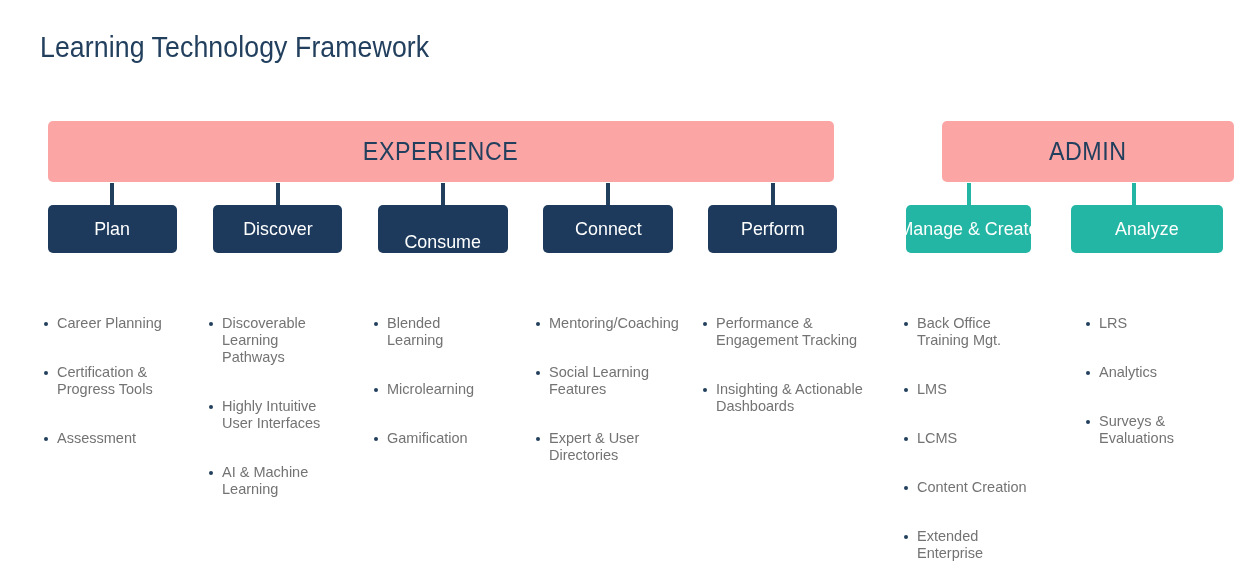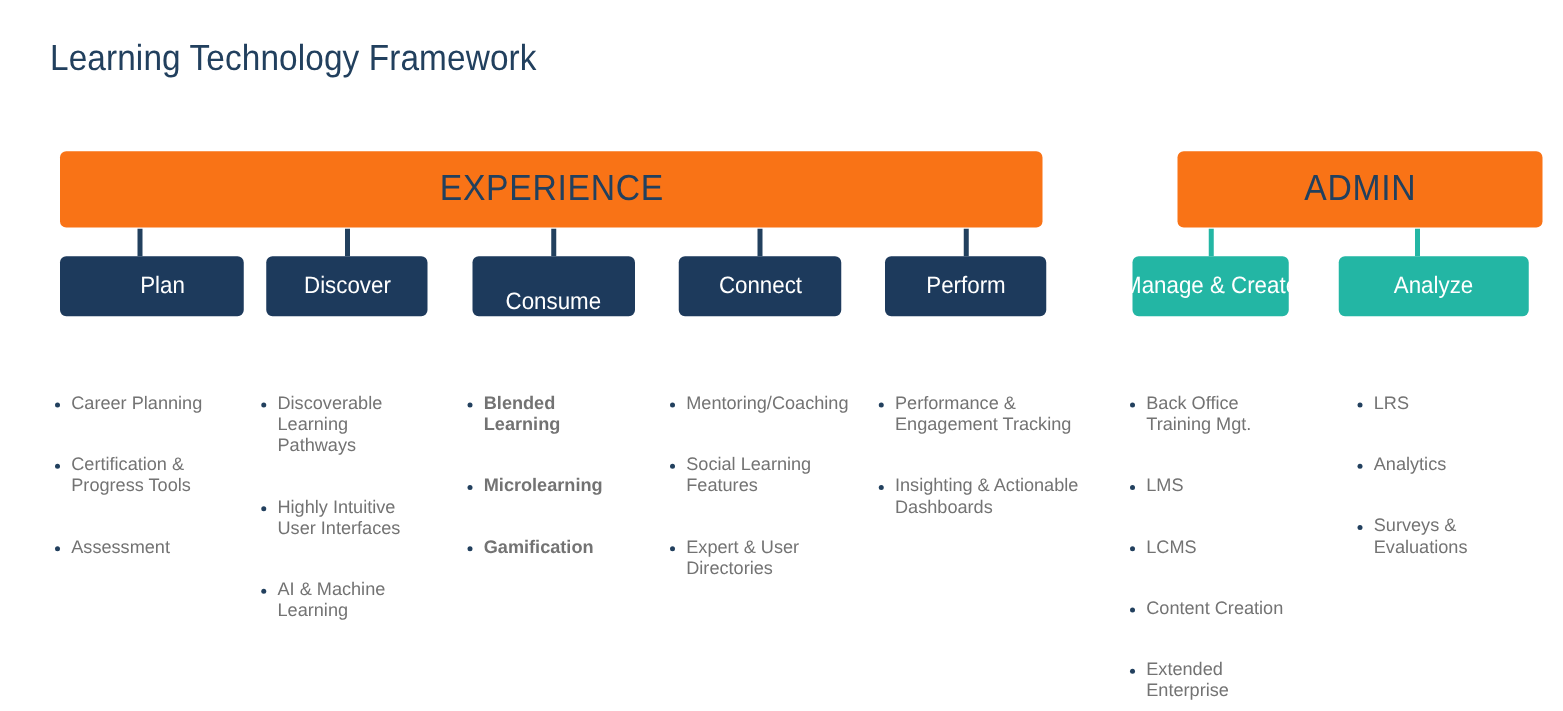--- a/index.html
+++ b/index.html
@@ -34,26 +34,26 @@
     font-family: "Liberation Sans Narrow", "Liberation Sans", sans-serif;
     transform: scaleX(0.92);
     transform-origin: left center;
   }
 
   
   .header-bar {
     position: absolute;
     height: 61px;
     border-radius: 5px;
-    background: #f97316;
+    background: #fca5a5;
     display: flex;
     align-items: center;
     justify-content: center;
     color: #22405e;
-    font-size: 29px;
+    font-size: 25px;
     letter-spacing: 0.6px;
     font-family: "Liberation Sans Narrow", "Liberation Sans", sans-serif;
     transform: none;
   }
   .header-bar span {
     display: inline-block;
     transform: scaleX(0.93);
   }
   #bar-experience { left: 48px;  top: 121px; width: 786px; }
   #bar-admin      { left: 906px; top: 121px; width: 292px; margin-left: 36px; }
@@ -147,21 +147,21 @@
 
   <div class="connector navy" style="left:110px;"></div>
   <div class="connector navy" style="left:276px;"></div>
   <div class="connector navy" style="left:441px;"></div>
   <div class="connector navy" style="left:606px;"></div>
   <div class="connector navy" style="left:771px;"></div>
 
   <div class="connector teal" style="left:967px;"></div>
   <div class="connector teal" style="left:1132px;"></div>
 
-  <div class="pillar-box navy" style="left:48px;  width:129px;padding-left:18px;">
+  <div class="pillar-box navy" style="left:48px;  width:129px;">
     <span>Plan</span>
   </div>
   <div class="pillar-box navy" style="left:213px; width:129px;">
     <span>Discover</span>
   </div>
   <div class="pillar-box navy" style="left:378px; width:130px;align-items:flex-end;">
     <span>Consume</span>
   </div>
   <div class="pillar-box navy" style="left:543px; width:130px;">
     <span>Connect</span>
@@ -180,21 +180,21 @@
   <ul class="bullet-list" style="left:43px;  width:140px;">
       <li>Career Planning</li>
       <li>Certification &amp; Progress Tools</li>
       <li>Assessment</li>
     </ul>
   <ul class="bullet-list" style="left:208px; width:122px;">
       <li>Discoverable Learning Pathways</li>
       <li>Highly Intuitive User Interfaces</li>
       <li>AI &amp; Machine Learning</li>
     </ul>
-  <ul class="bullet-list" style="left:373px; width:120px;font-weight:bold;">
+  <ul class="bullet-list" style="left:373px; width:120px;">
       <li>Blended Learning</li>
       <li>Microlearning</li>
       <li>Gamification</li>
     </ul>
   <ul class="bullet-list" style="left:535px; width:150px;">
       <li>Mentoring/Coaching</li>
       <li>Social Learning Features</li>
       <li>Expert &amp; User Directories</li>
     </ul>
   <ul class="bullet-list" style="left:702px; width:180px;">

